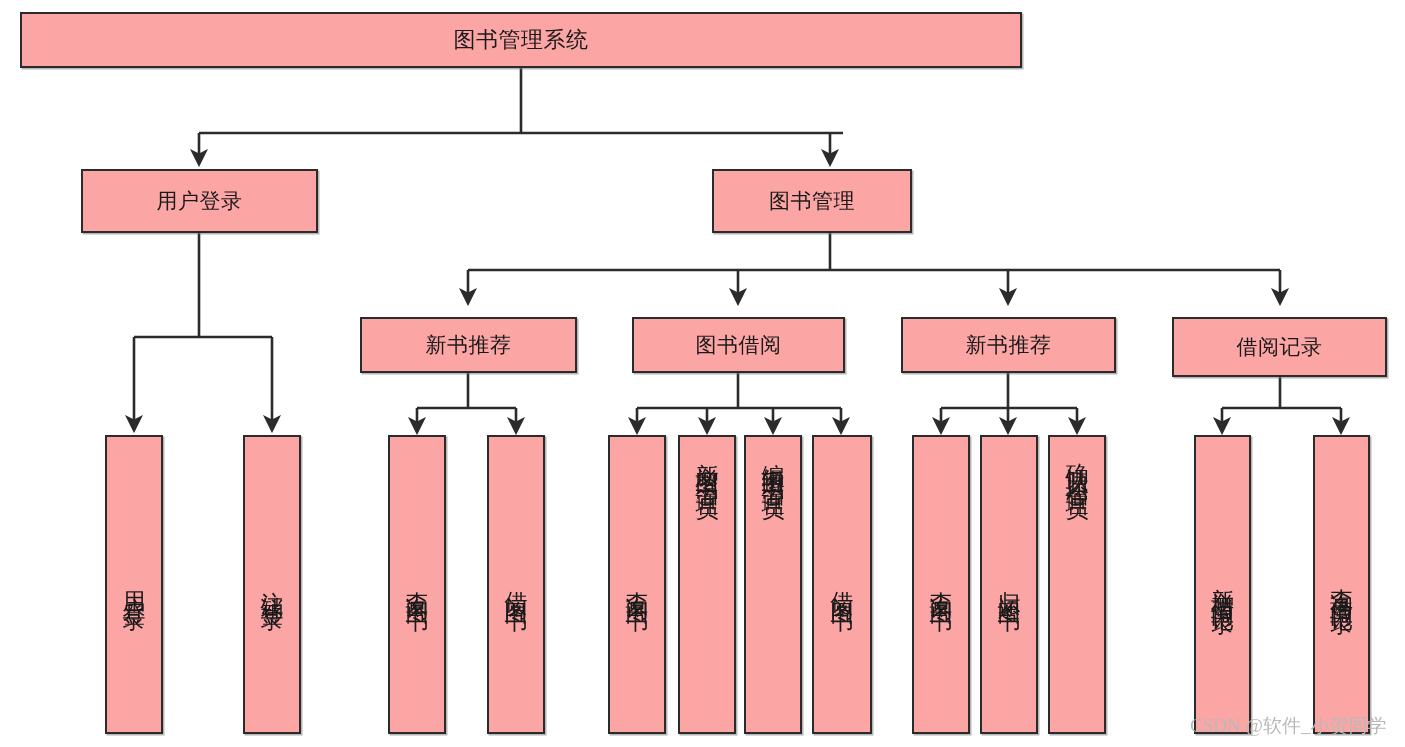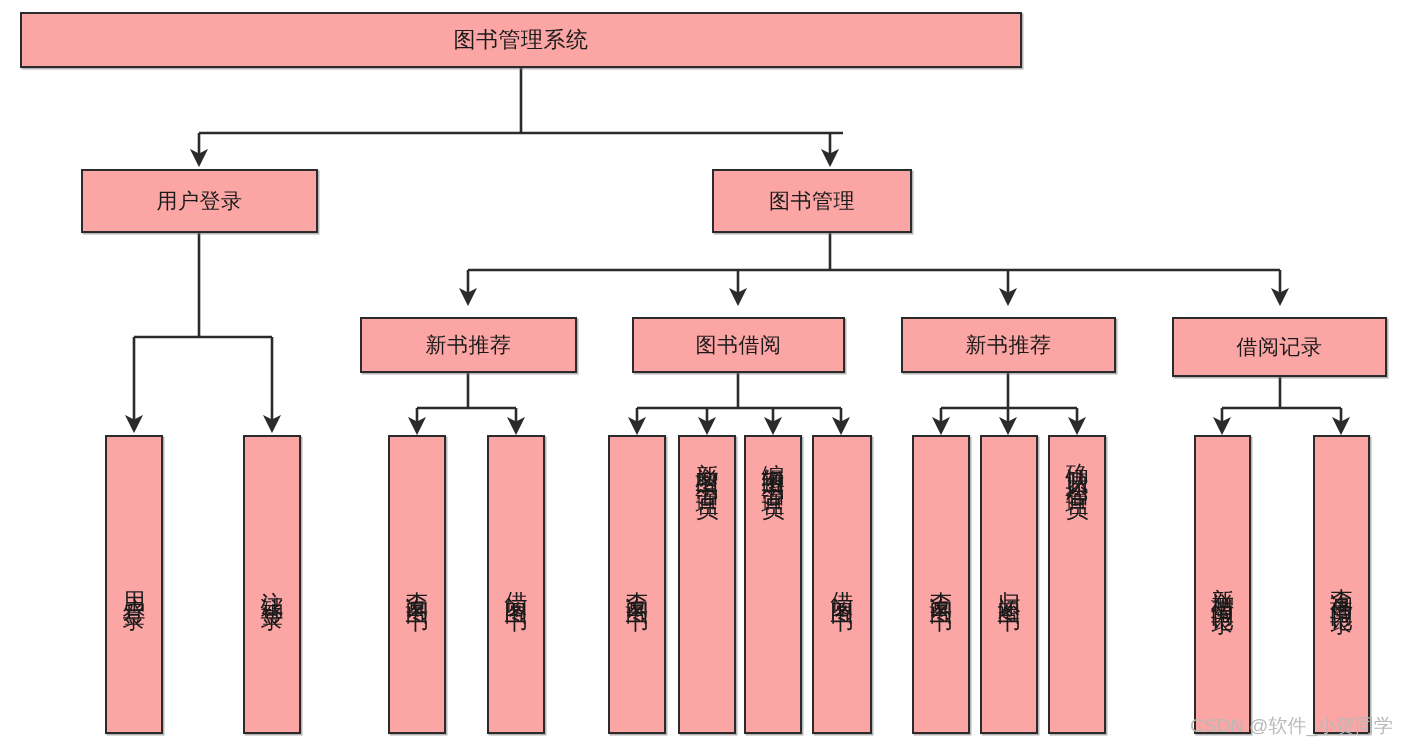--- a/index.html
+++ b/index.html
@@ -70,21 +70,21 @@
   }
   .node.vert.tall .label {
     letter-spacing: 5px;
   }
   .node.vert.align-top {
     align-items: flex-start;
     padding-top: 8px;
   }
   .watermark {
     position: absolute;
-    font-family: Liberation Sans, sans-serif;
+    font-family: Liberation Serif, serif;
     font-size: 19px;
     color: #b9b9b9;
     white-space: nowrap;
     z-index: 5;
   }
 </style>
 </head>
 <body>
 
 <div id="canvas">

